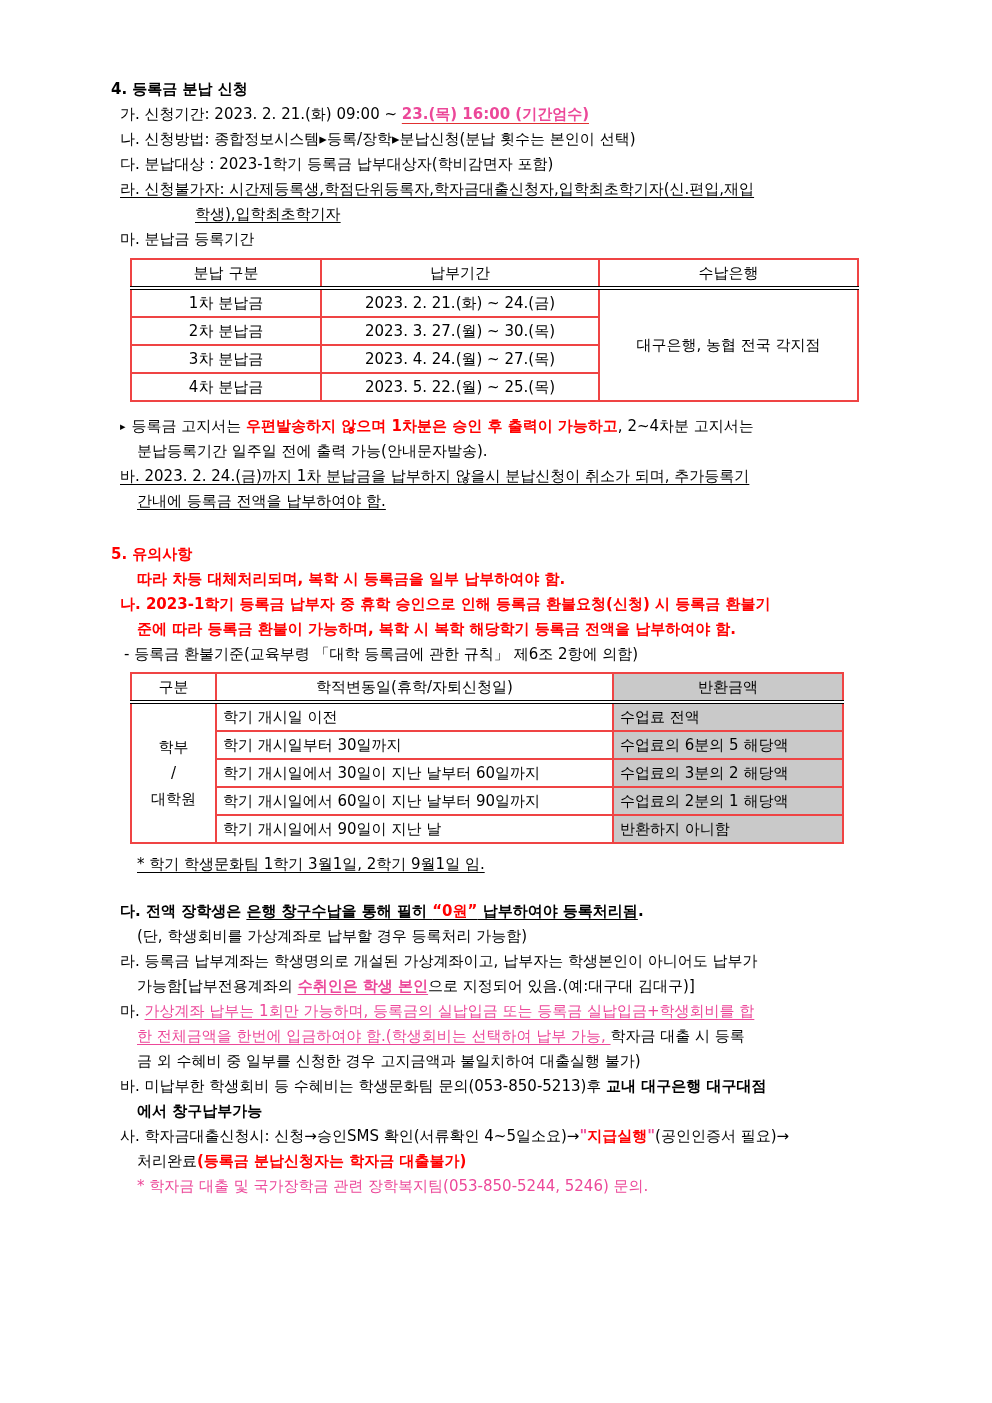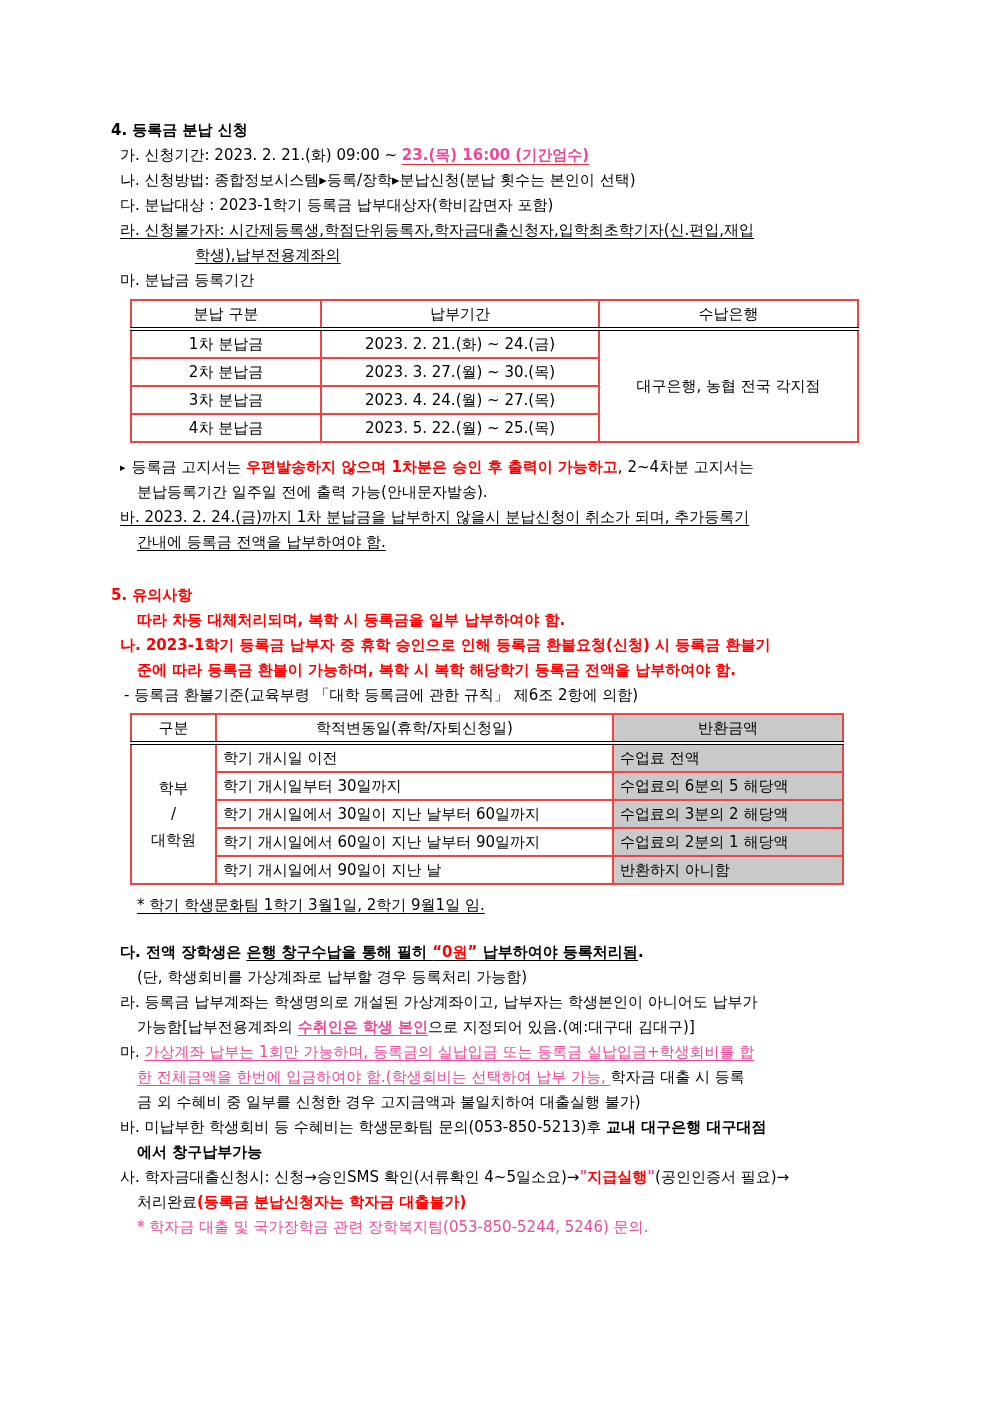--- a/index.html
+++ b/index.html
@@ -1,17 +1,17 @@
 <!DOCTYPE html>
 <html><head>
 <meta charset="utf-8">
 <style>
   html,body{margin:0;padding:0;background:#ffffff;width:992px;height:1403px;overflow:hidden;}
   body{font-family:"DejaVu Sans","Liberation Sans",sans-serif;font-size:15px;color:#000;}
-  .doc{padding:118px 90px 0 108px;}
+  .doc{padding:77px 90px 0 108px;}
   .line{line-height:25px;white-space:pre;}
   .t1{margin-left:3px;font-weight:bold;}
   .item{margin-left:12px;}
   .cont{margin-left:29px;}
   .cont-ra{margin-left:87px;}
   .dash-line{margin-left:16px;}
   .bold{font-weight:bold;}
   .red{color:#ff0000;}
   .blue{color:#ec4899;}
   .ul{text-decoration:underline;text-underline-offset:3px;}
@@ -36,21 +36,21 @@
 <body>
 
 <div class="doc">
 
   <div class="line t1">4. 등록금 분납 신청</div>
 
   <div class="line item"><span>가. 신청기간: 2023. 2. 21.(화) 09:00 ~ </span><span class="blue bold ul-r">23.(목) 16:00 (기간엄수)</span></div>
   <div class="line item"><span>나. 신청방법: 종합정보시스템▸등록/장학▸분납신청(분납 횟수는 본인이 선택)</span></div>
   <div class="line item"><span>다. 분납대상 : 2023-1학기 등록금 납부대상자(학비감면자 포함)</span></div>
   <div class="line item"><span class="ul-k">라. 신청불가자: 시간제등록생,학점단위등록자,학자금대출신청자,입학최초학기자(신.편입,재입</span></div>
-  <div class="line cont-ra"><span class="ul-k">학생),납부전용계좌의</span></div>
+  <div class="line cont-ra"><span class="ul-k">학생),입학최초학기자</span></div>
   <div class="line item"><span>마. 분납금 등록기간</span></div>
 
   <table class="tbl t-install">
     <colgroup>
         <col style="width:190px">
         <col style="width:278px">
         <col style="width:259px">
       </colgroup>
     <thead>
       <tr>

